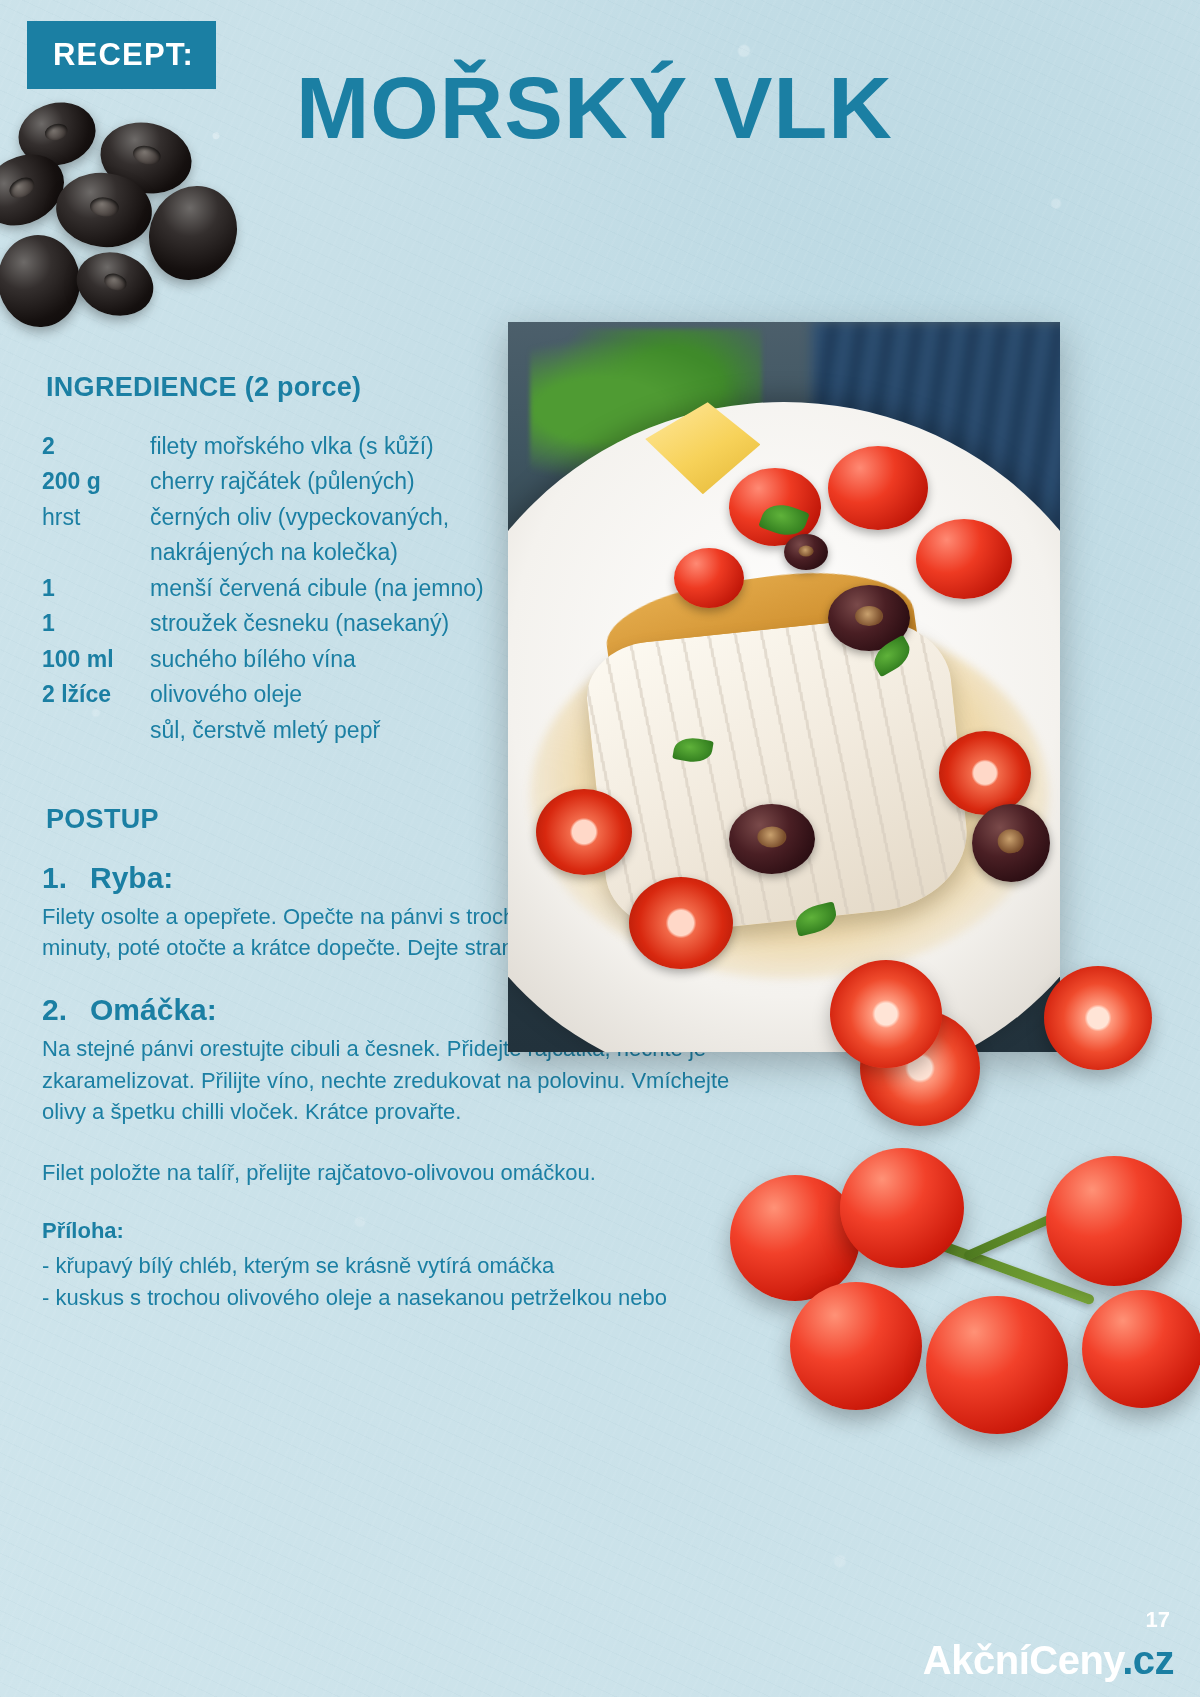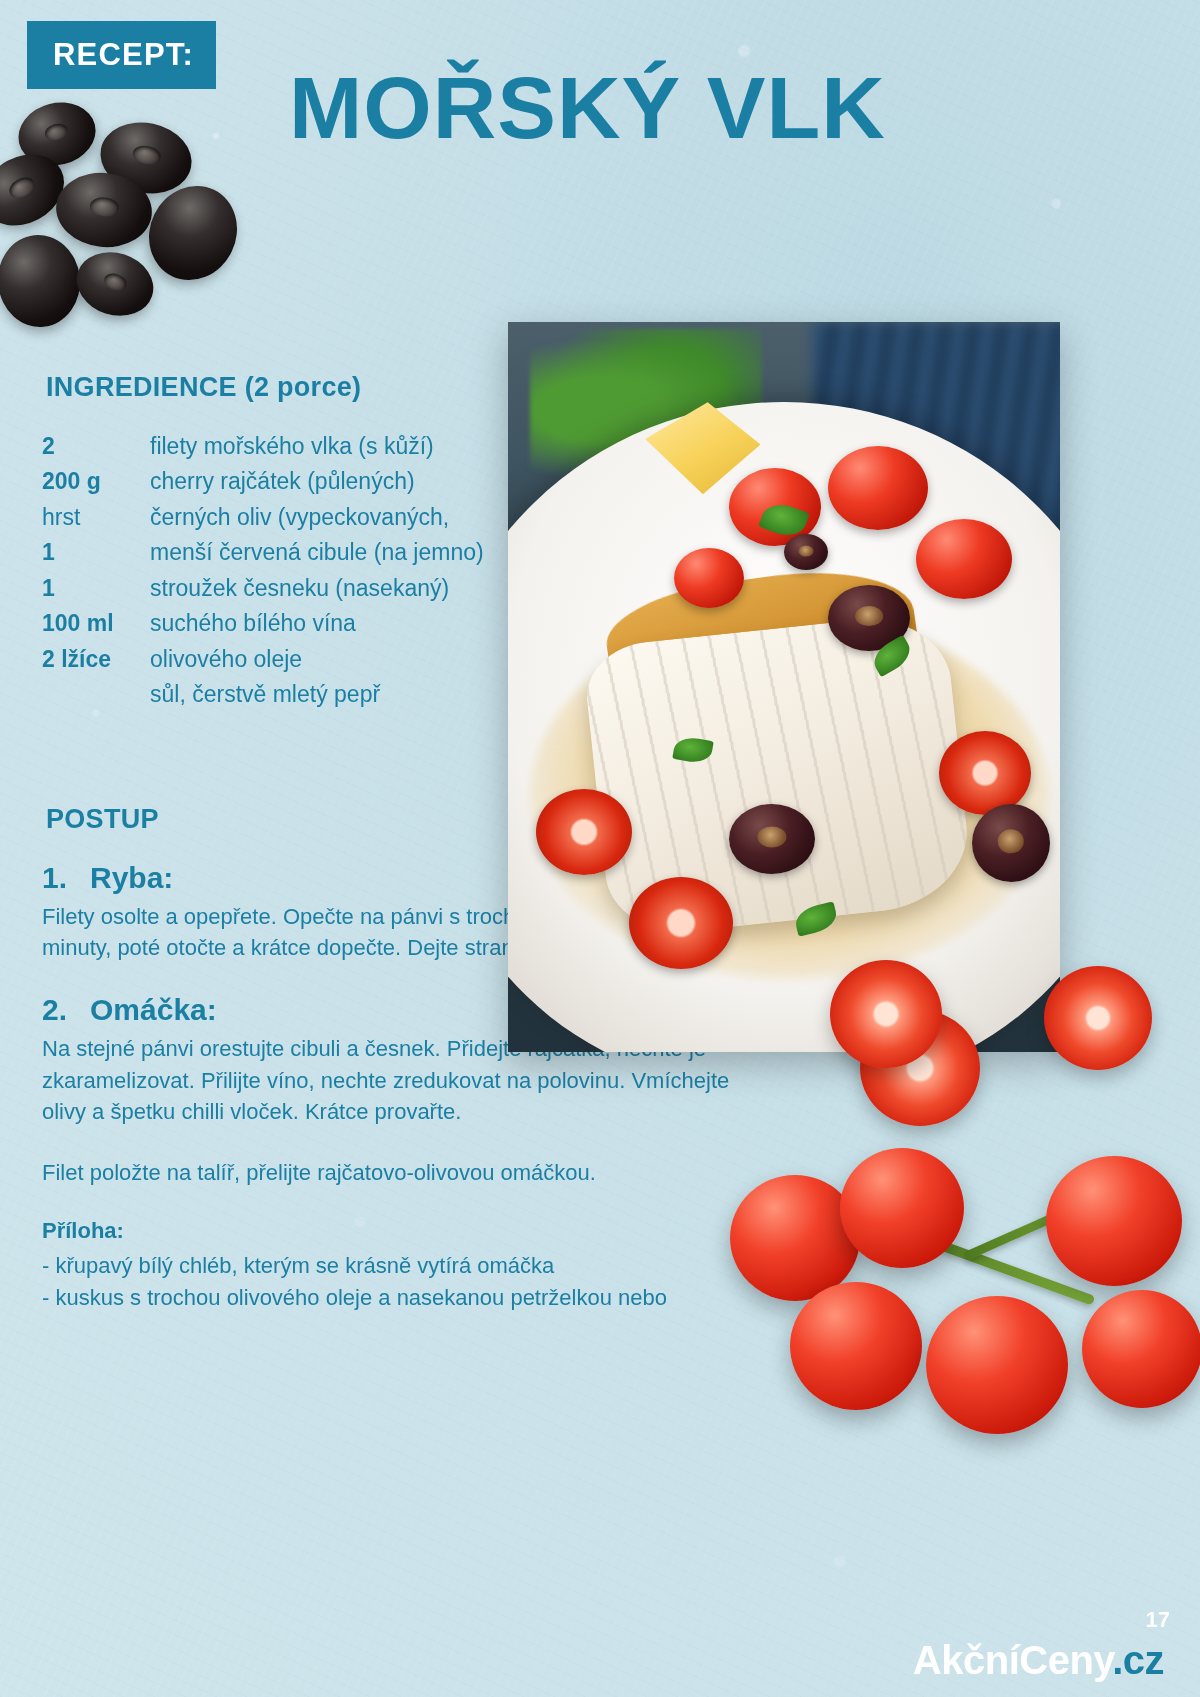--- a/index.html
+++ b/index.html
@@ -46,21 +46,21 @@
     color: #ffffff;
     font-weight: bold;
     font-size: 31px;
     letter-spacing: 1.2px;
     padding: 16px 22px 16px 26px;
     z-index: 6;
   }
 
   .title-block {
     position: absolute;
-    left: 289px;
+    left: 296px;
     top: 68px;
     z-index: 5;
   }
   .main-title {
     color: #1b7fa3;
     font-size: 88px;
     line-height: .92;
     font-weight: bold;
     letter-spacing: 1px;
     margin: 0;
@@ -304,21 +304,21 @@
     position:absolute;
     right: 30px;
     bottom: 64px;
     color: #ffffff;
     font-size: 22px;
     font-weight: bold;
     z-index: 8;
   }
   .logo {
     position:absolute;
-    right: 36px;
+    right: 26px;
     bottom: 14px;
     font-size: 40px;
     font-weight: bold;
     letter-spacing: -.5px;
     z-index: 8;
     white-space: nowrap;
   }
   .logo .ak { color:#ffffff; }
   .logo .ceny { color:#ffffff; }
   .logo .cz { color:#1b7fa3; }
@@ -399,20 +399,24 @@
         </tr>
       <tr>
           <td class="ing-qty">200 g</td>
           <td class="ing-name">cherry rajčátek (půlených)</td>
         </tr>
       <tr>
           <td class="ing-qty plain">hrst</td>
           <td class="ing-name">černých oliv (vypeckovaných,</td>
         </tr>
       <tr>
+          <td class="ing-qty plain"></td>
+          <td class="ing-name">nakrájených na kolečka)</td>
+        </tr>
+      <tr>
           <td class="ing-qty">1</td>
           <td class="ing-name">menší červená cibule (na jemno)</td>
         </tr>
       <tr>
           <td class="ing-qty">1</td>
           <td class="ing-name">stroužek česneku (nasekaný)</td>
         </tr>
       <tr>
           <td class="ing-qty">100 ml</td>
           <td class="ing-name">suchého bílého vína</td>

